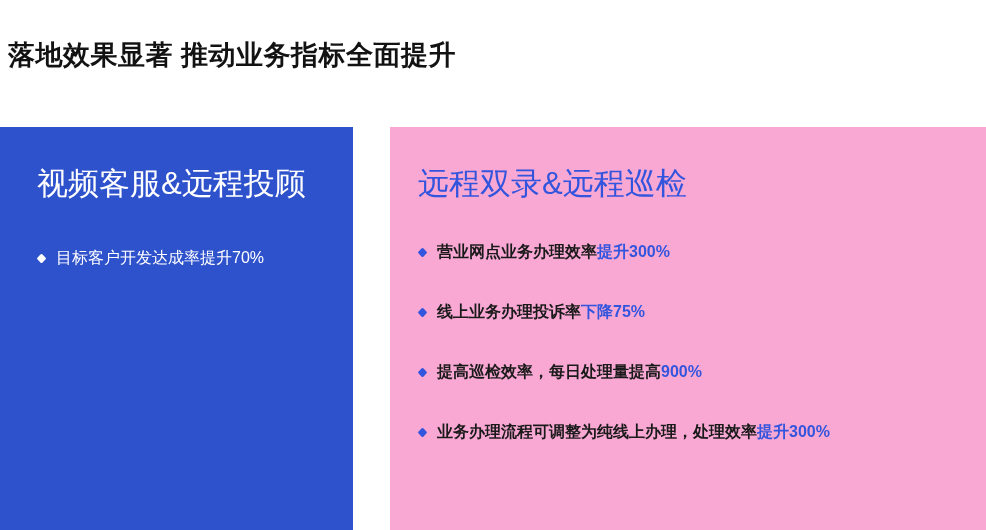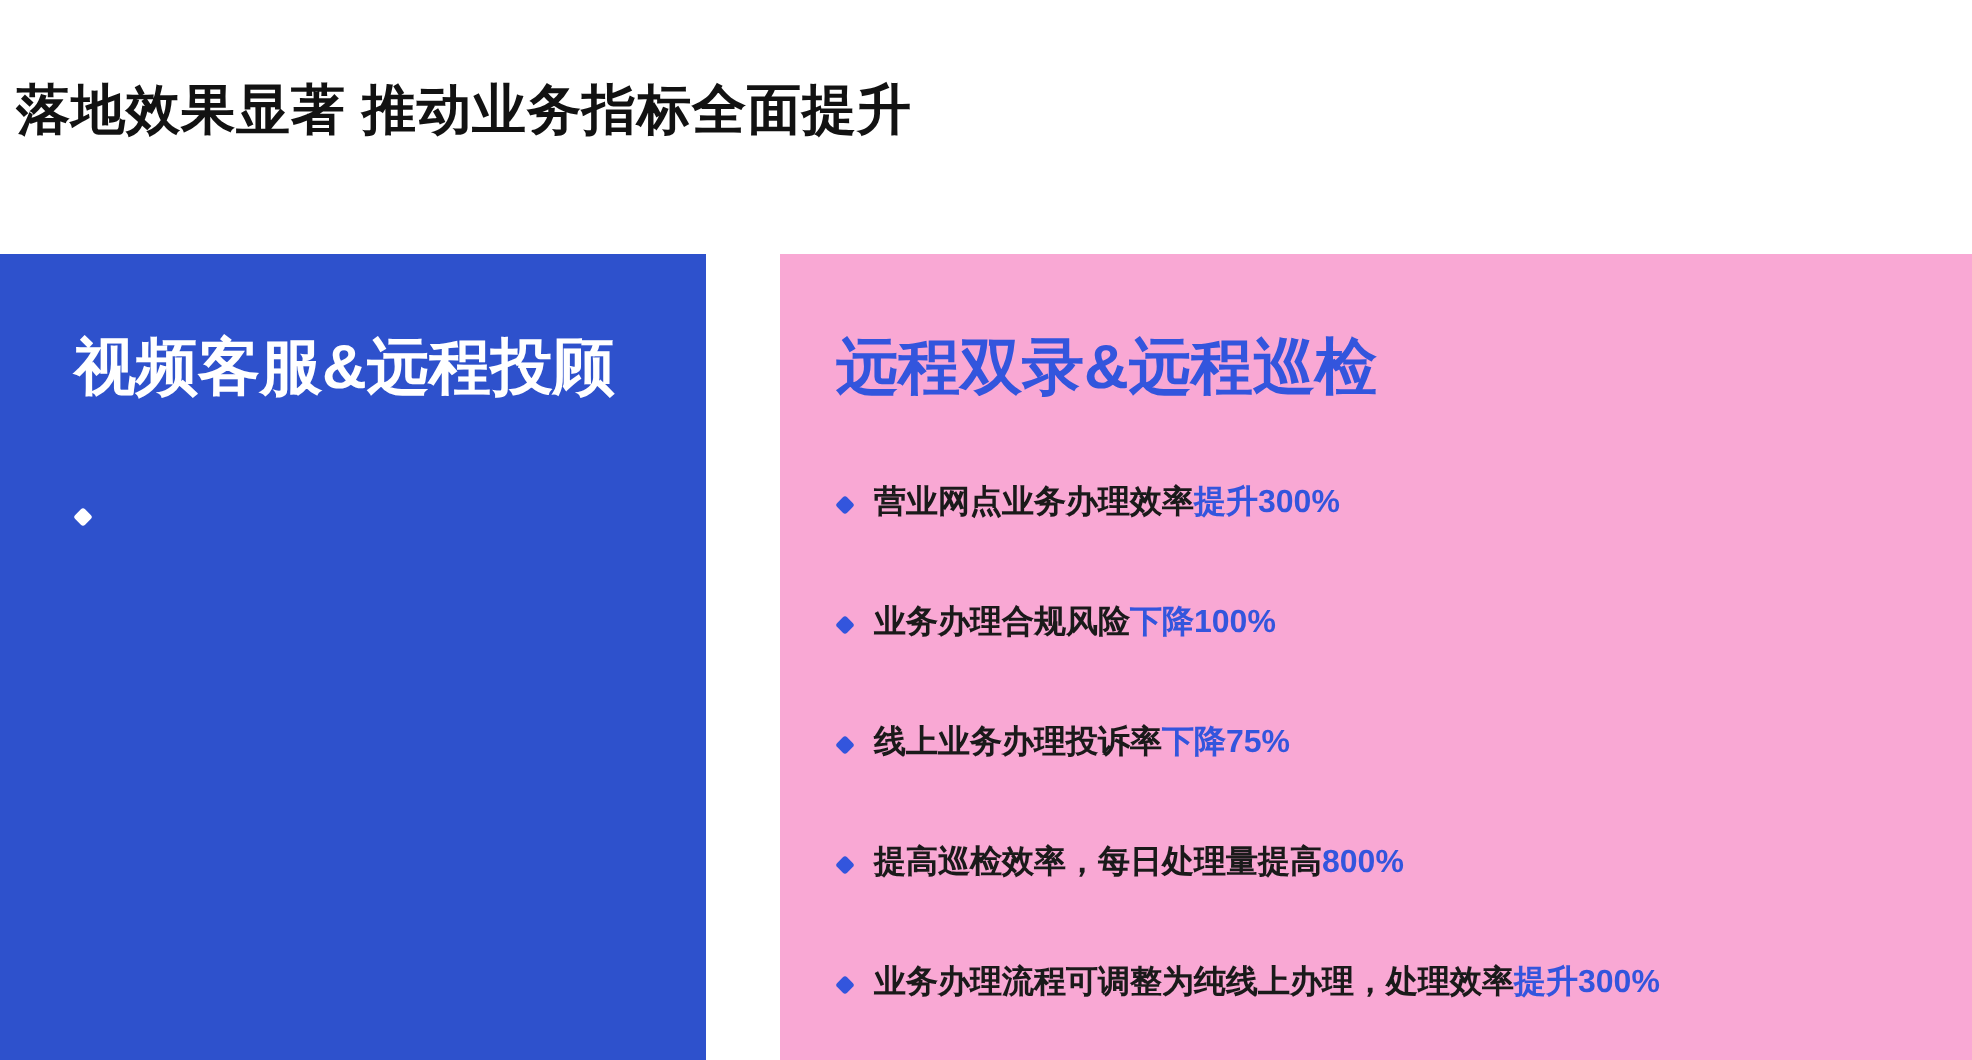--- a/index.html
+++ b/index.html
@@ -61,21 +61,21 @@
   .card-secondary {
     left: 390px;
     width: 596px;
     background: #f9a8d4;
     padding: 37px 20px 0 28px;
   }
 
   .card-title {
     font-size: 31px;
     line-height: 40px;
-    font-weight: bold;
+    font-weight: normal;
     white-space: nowrap;
   }
   .card-primary .card-title {
     color: #ffffff;
     margin-top: 0px;
   }
   .card-secondary .card-title {
     color: #3355DD;
     margin-top: 0px;
   }
@@ -128,43 +128,39 @@
 
   <div class="section-heading">落地效果显著 推动业务指标全面提升</div>
 
   <div class="cards">
 
     <div class="card card-primary">
       <div class="card-title">视频客服&amp;远程投顾</div>
       <ul class="bullet-list">
         <li class="bullet-item">
           <span class="bullet-marker"></span>
-          <span class="hl"></span>
+          <span class="bullet-plain">目标客户开发达成率提升70%</span><span class="hl"></span>
         </li>
       </ul>
     </div>
 
     <div class="card card-secondary">
       <div class="card-title">远程双录&amp;远程巡检</div>
       <ul class="bullet-list">
         <li class="bullet-item">
           <span class="bullet-marker"></span>
           <span class="bullet-plain">营业网点业务办理效率</span><span class="hl">提升300%</span>
         </li>
         <li class="bullet-item">
           <span class="bullet-marker"></span>
-          <span class="bullet-plain">业务办理合规风险</span><span class="hl">下降100%</span>
-        </li>
-        <li class="bullet-item">
-          <span class="bullet-marker"></span>
           <span class="bullet-plain">线上业务办理投诉率</span><span class="hl">下降75%</span>
         </li>
         <li class="bullet-item">
           <span class="bullet-marker"></span>
-          <span class="bullet-plain">提高巡检效率，每日处理量提高</span><span class="hl">800%</span>
+          <span class="bullet-plain">提高巡检效率，每日处理量提高</span><span class="hl">900%</span>
         </li>
         <li class="bullet-item">
           <span class="bullet-marker"></span>
           <span class="bullet-plain">业务办理流程可调整为纯线上办理，处理效率</span><span class="hl">提升300%</span>
         </li>
       </ul>
     </div>
 
   </div>
 </div>

